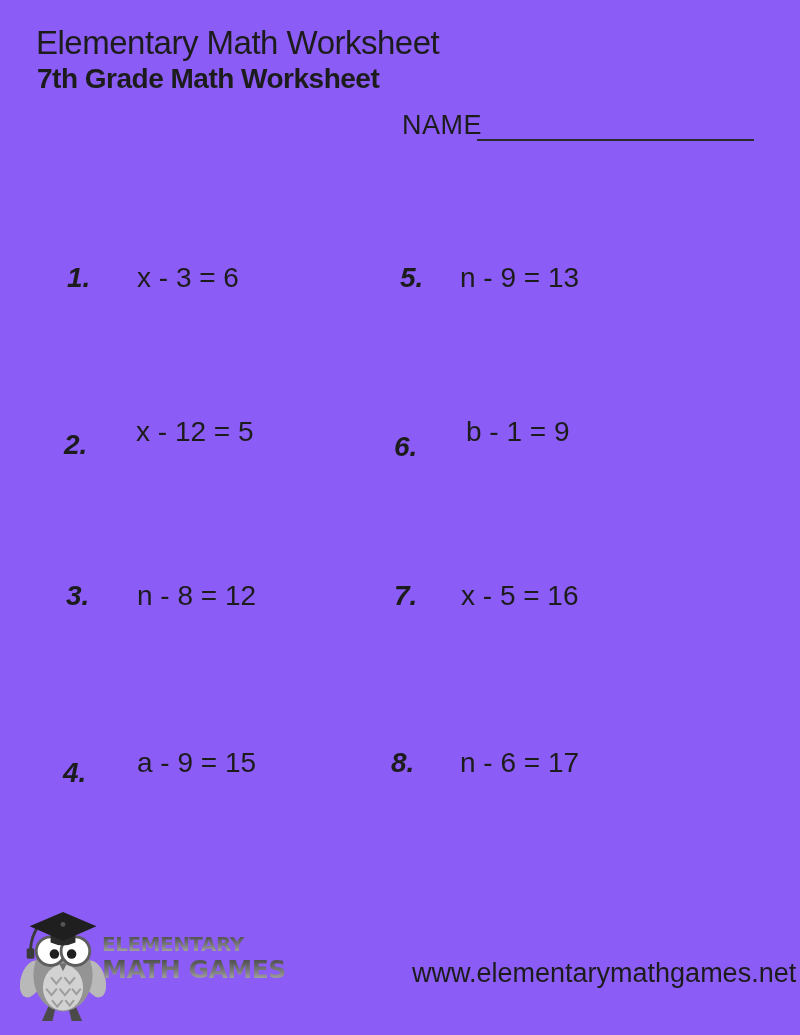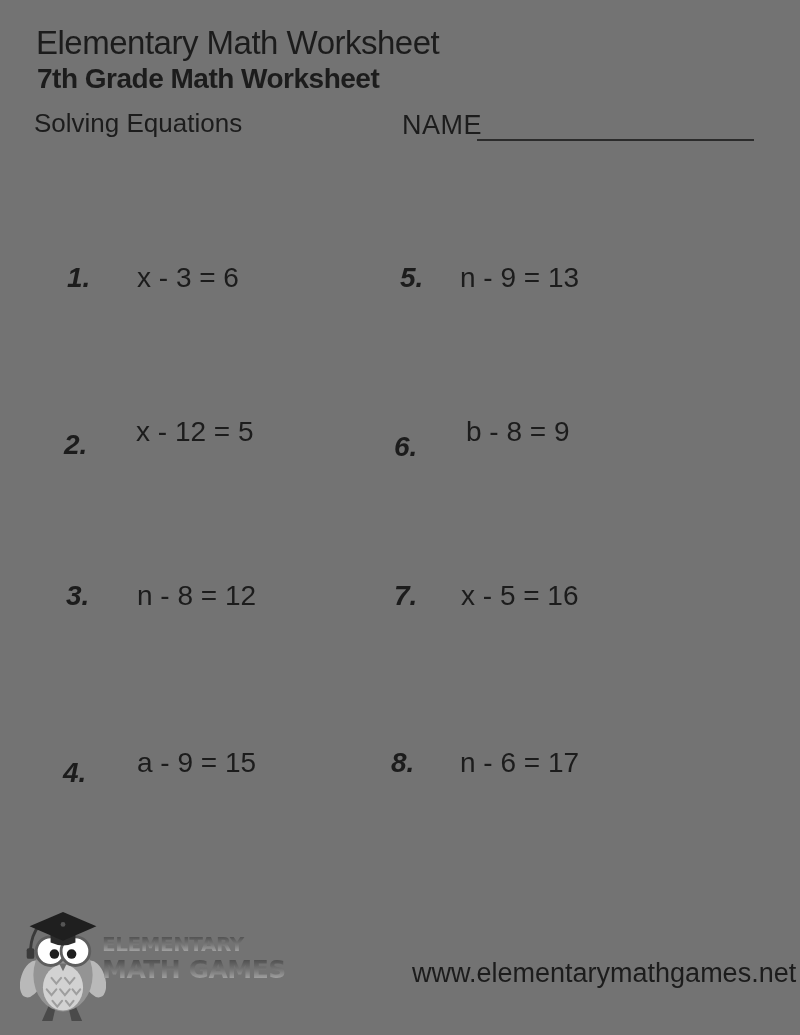--- a/index.html
+++ b/index.html
@@ -1,20 +1,20 @@
 <!DOCTYPE html>
 <html><head>
 <meta charset="utf-8">
 <style>
   html, body { margin: 0; padding: 0; background: #ffffff; }
   .page {
     position: relative;
     width: 800px;
     height: 1035px;
-    background: #737373;
+    background: #8b5cf6;
     overflow: hidden;
     font-family: "Liberation Sans", sans-serif;
     color: #1c1c1c;
   }
   .abs { position: absolute; white-space: nowrap; }
 
   
   .title1 { left: 36px; top: 24px; font-size: 33px; font-weight: 400; letter-spacing: -0.5px; }
   .title2 { left: 37px; top: 63px; font-size: 28px; font-weight: 700; letter-spacing: -0.5px; text-align: center; }
   .topic  { left: 34px; top: 108px; font-size: 26px; font-weight: 400; }
@@ -47,36 +47,35 @@
   }
   .website { left: 412px; top: 958px; font-size: 27px; font-weight: 400; color: #1c1c1c; }
 </style>
 </head>
 <body>
 
 <div class="page">
 
   <div class="abs title1">Elementary Math Worksheet</div>
   <div class="abs title2">7th Grade Math Worksheet</div>
-  <div class="abs topic">Solving Equations</div>
   <div class="abs name-label">NAME</div>
   <div class="abs name-line"></div>
 
   <span id="n1" class="abs num">1.</span>
   <span id="e1" class="abs eq">x - 3 = 6</span>
   <span id="n2" class="abs num">2.</span>
   <span id="e2" class="abs eq">x - 12 = 5</span>
   <span id="n3" class="abs num">3.</span>
   <span id="e3" class="abs eq">n - 8 = 12</span>
   <span id="n4" class="abs num">4.</span>
   <span id="e4" class="abs eq">a - 9 = 15</span>
   <span id="n5" class="abs num">5.</span>
   <span id="e5" class="abs eq">n - 9 = 13</span>
   <span id="n6" class="abs num">6.</span>
-  <span id="e6" class="abs eq">b - 8 = 9</span>
+  <span id="e6" class="abs eq">b - 1 = 9</span>
   <span id="n7" class="abs num">7.</span>
   <span id="e7" class="abs eq">x - 5 = 16</span>
   <span id="n8" class="abs num">8.</span>
   <span id="e8" class="abs eq">n - 6 = 17</span>
 
   <div class="abs owl">
     <svg viewBox="0 0 90 125" width="86" height="120" xmlns="http://www.w3.org/2000/svg">
 
       <path d="M20 20 Q12 30 11 45" stroke="#3a3a3a" stroke-width="3" fill="none"></path>
       <rect x="7" y="44" width="8" height="11" rx="2" fill="#3a3a3a"></rect>

